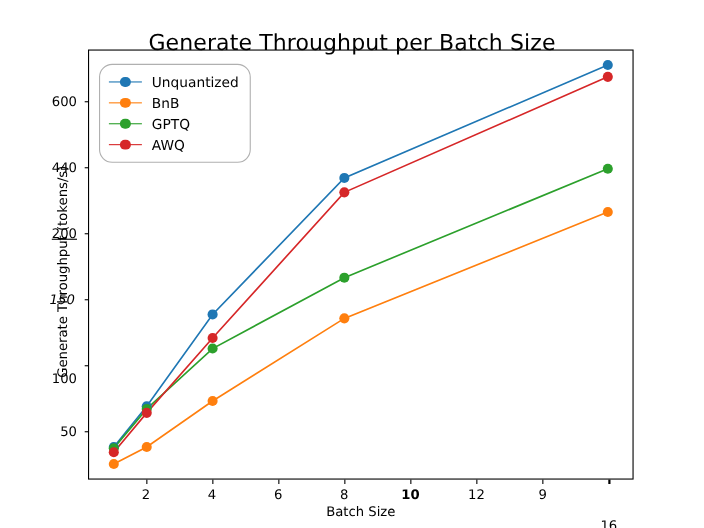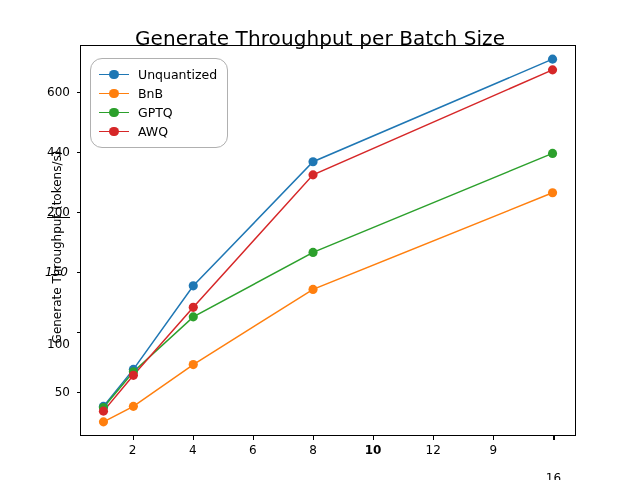--- a/index.html
+++ b/index.html
@@ -171,20 +171,21 @@
         <circle cx="232.969696969697" cy="207.49386503067484" r="4.6" fill="#2ca02c"></circle>
         <circle cx="473.4545454545455" cy="107.94478527607362" r="4.6" fill="#2ca02c"></circle>
         <circle cx="22.545454545454547" cy="367.0122699386503" r="4.6" fill="#d62728"></circle>
         <circle cx="52.60606060606061" cy="331.03067484662574" r="4.6" fill="#d62728"></circle>
         <circle cx="112.72727272727272" cy="262.66564417177915" r="4.6" fill="#d62728"></circle>
         <circle cx="232.969696969697" cy="129.53374233128835" r="4.6" fill="#d62728"></circle>
         <circle cx="473.4545454545455" cy="23.98773006134968" r="4.6" fill="#d62728"></circle>
       </svg>
   </div>
 
+  <div id="xlabel">Batch Size</div>
   <div id="ylabel">Generate Throughput (tokens/s)</div>
 
   <div id="ticks-layer">
       <div class="tick-mark tick-mark-y" style="left: 76.5px; top: 391.623px;"></div>
       <div class="tick-label-y" style="left: 30px; top: 391.623px;">50</div>
       <div class="tick-mark tick-mark-y" style="left: 76.5px; top: 331.653px;"></div>
       <div class="tick-label-y" style="left: 30px; top: 331.653px; margin-top: 12px;">100</div>
       <div class="tick-mark tick-mark-y" style="left: 76.5px; top: 271.684px;"></div>
       <div class="tick-label-y" style="left: 28px; top: 271.684px; font-style: italic;">150</div>
       <div class="tick-mark tick-mark-y" style="left: 76.5px; top: 211.715px;"></div>

